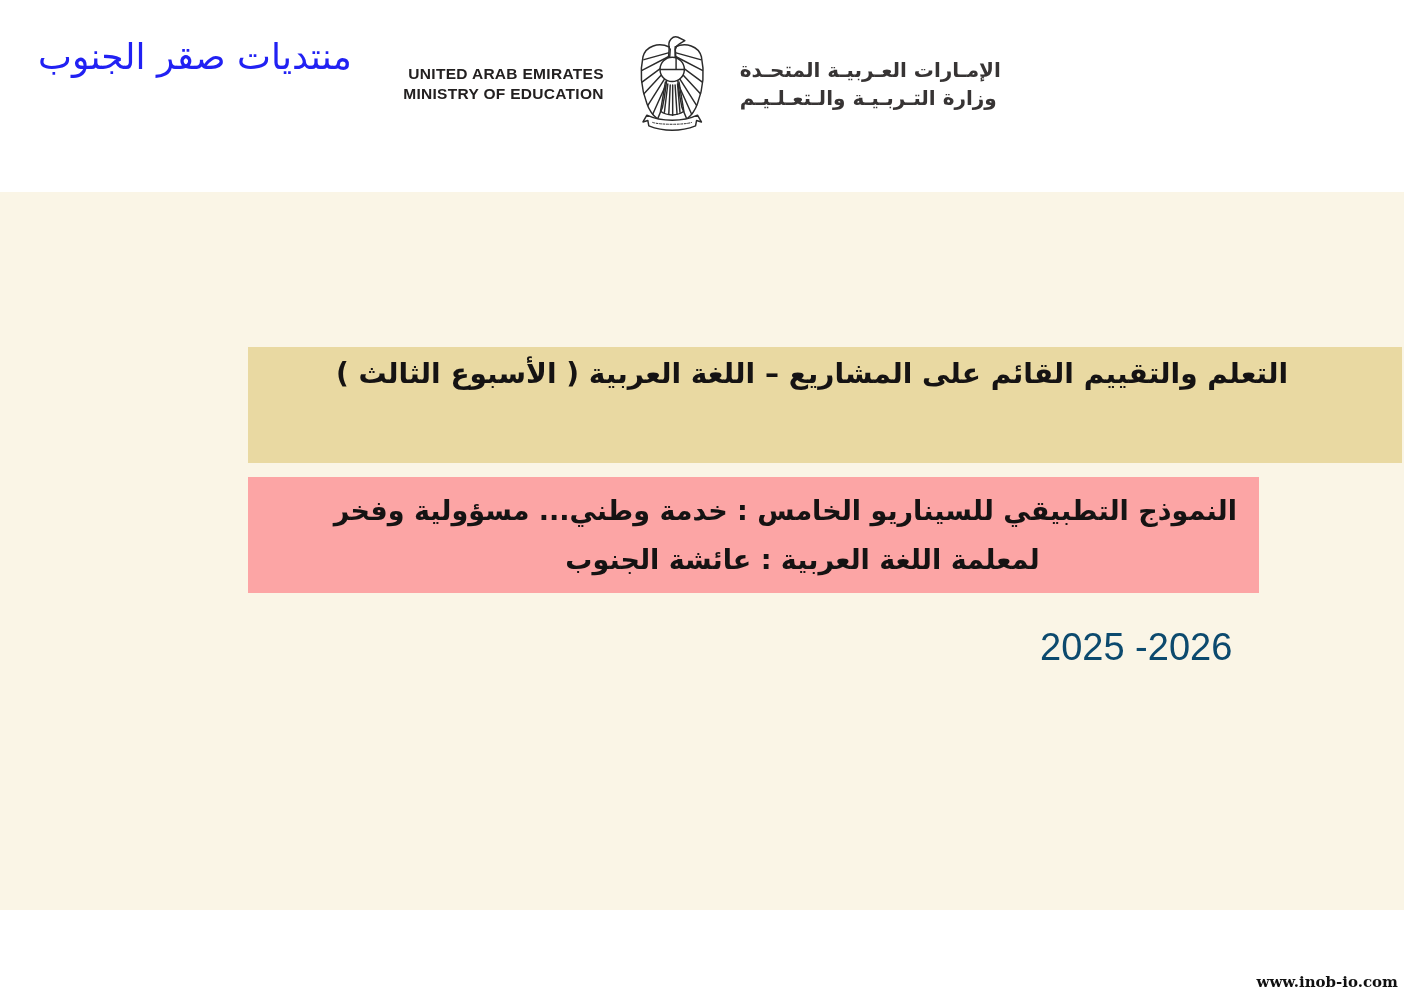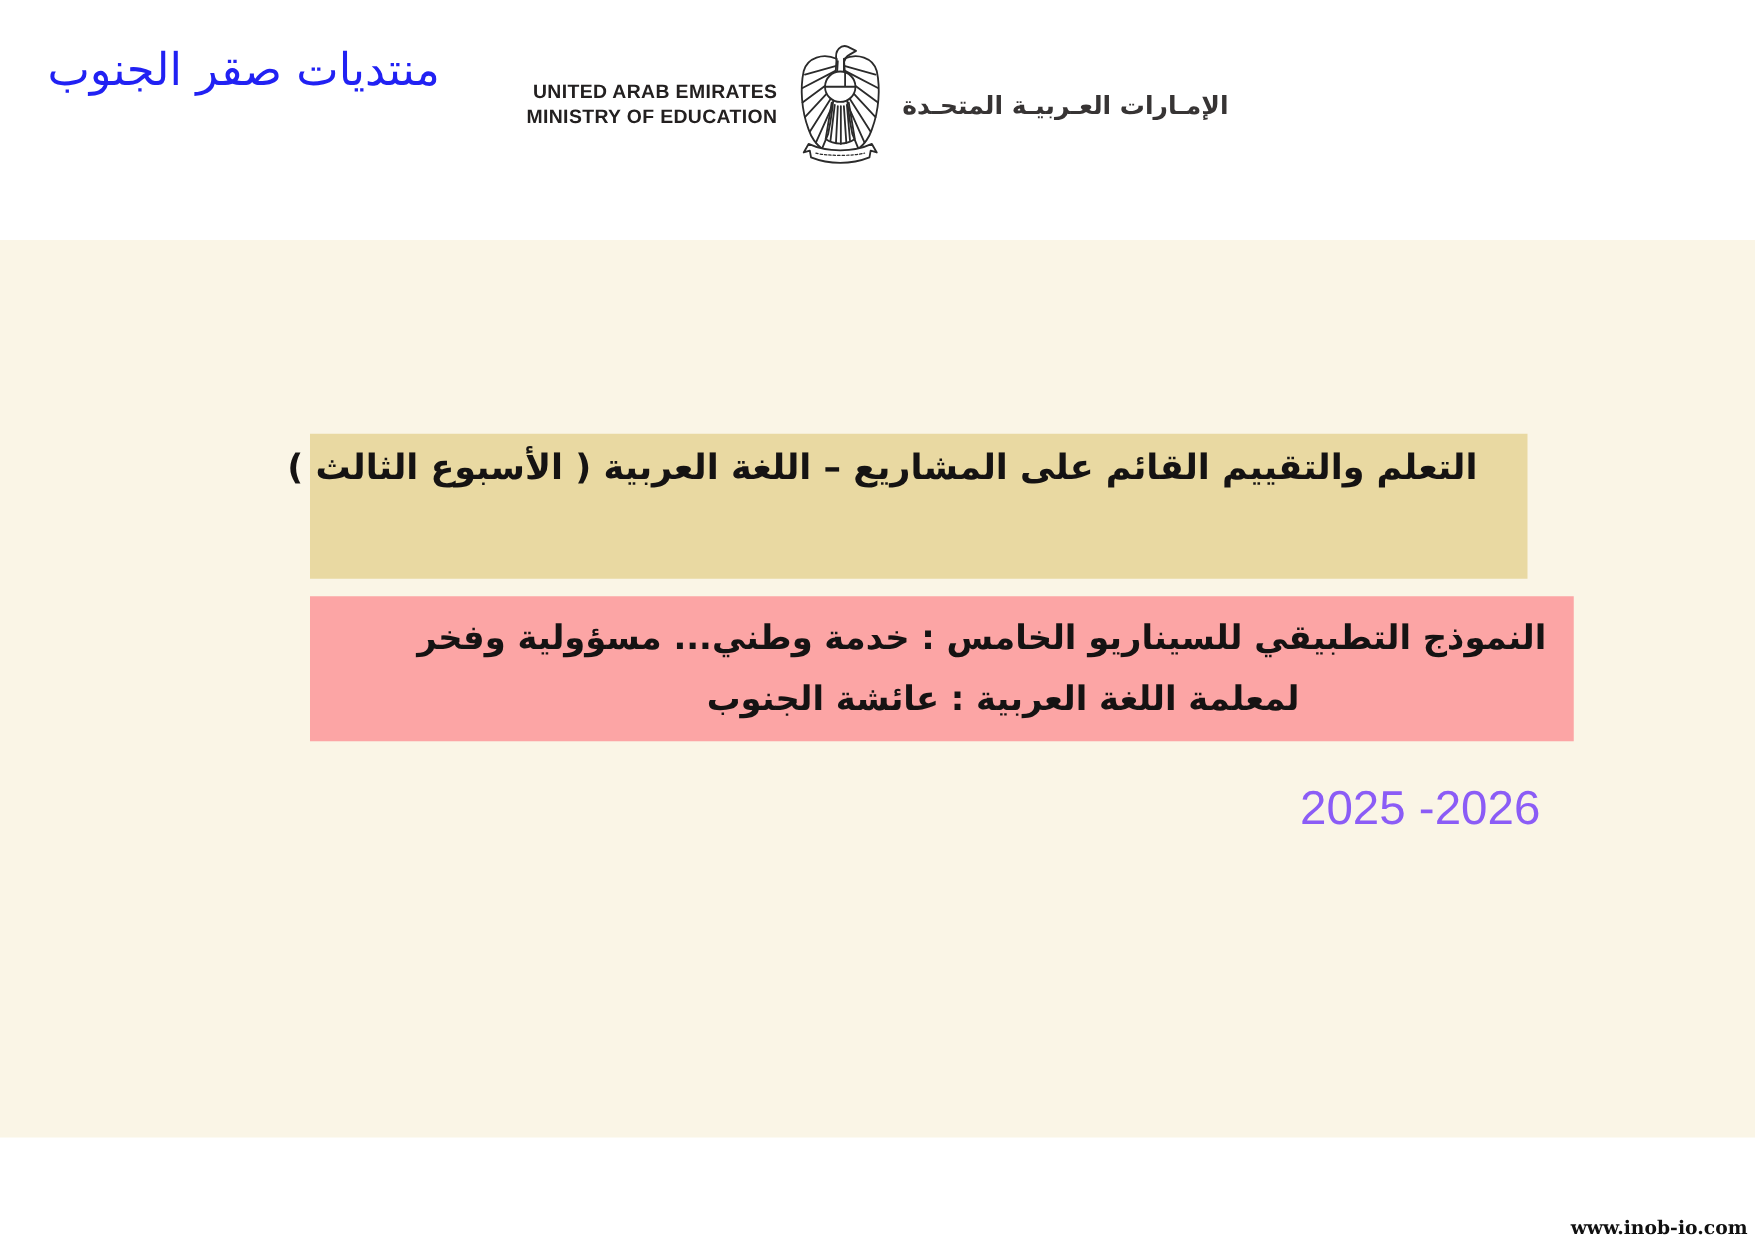--- a/index.html
+++ b/index.html
@@ -8,40 +8,40 @@
     overflow:hidden;font-family:"DejaVu Sans",sans-serif;
   }
   
   .forum-watermark{
     position:absolute;left:38px;top:36px;
     font-size:36px;color:#2121f3;direction:rtl;white-space:nowrap;
     font-family:"DejaVu Sans",sans-serif;
   }
   .ministry-block{
     position:absolute;top:33px;left:50%;transform:translateX(-50%);
-    display:flex;align-items:center;gap:13px;
+    display:flex;align-items:center;gap:31px;
   }
   .ministry-en{
     font-family:"Liberation Sans",sans-serif;font-weight:700;
     font-size:15.5px;line-height:20px;color:#232020;
     text-align:right;letter-spacing:0.3px;white-space:nowrap;
   }
   .emblem svg{display:block;width:74px;height:102px;}
   .ministry-ar{
     font-family:"DejaVu Sans",sans-serif;font-weight:700;
     font-size:20px;line-height:28px;color:#373434;
     direction:rtl;text-align:left;white-space:nowrap;
   }
   
   .body-band{
     position:absolute;left:0;top:192px;width:1404px;height:718px;
     background:#faf5e6;
   }
   .title-box{
-    position:absolute;left:248px;top:155px;width:974px;height:116px;
+    position:absolute;left:248px;top:155px;width:1154px;height:116px;
     background:#e9d9a2;box-sizing:border-box;
   }
   .title-text{
     padding:10px 40px 0 14px;direction:rtl;text-align:center;
     font-weight:700;font-size:28px;color:#151313;white-space:nowrap;
     font-family:"DejaVu Sans",sans-serif;
   }
   .subtitle-box{
     position:absolute;left:248px;top:285px;width:1011px;height:116px;
     background:#fca5a5;box-sizing:border-box;
@@ -49,21 +49,21 @@
     display:flex;flex-direction:column;justify-content:center;gap:9px;
     direction:rtl;text-align:center;
   }
   .subtitle-line{
     font-weight:700;font-size:27px;color:#151313;white-space:nowrap;
     font-family:"DejaVu Sans",sans-serif;line-height:40px;
   }
   .year{
     position:absolute;left:1040px;top:434px;width:185px;
     text-align:center;font-family:"Liberation Sans",sans-serif;
-    font-size:38px;color:#8b5cf6;white-space:nowrap;
+    font-size:38px;color:#0c4a6e;white-space:nowrap;
   }
   
   .site-watermark{
     position:absolute;right:6px;bottom:2px;
     font-family:"DejaVu Serif",serif;font-weight:700;
     font-size:15px;color:#101010;
   }
   .falcon{stroke:#2b2b2b;fill:none;stroke-width:1.5;stroke-linecap:round;stroke-linejoin:round;}
 </style>
 </head>
@@ -102,20 +102,21 @@
           <path d="M33.5,52 L30,81 M36,53 L34.5,83 M38.5,53 L38.5,84 M41,53 L43,83 M43.5,52 L46,81"></path>
 
           <path d="M12,84 L8,91 L13,89.5 L14,95 C29,101 47,101 62,95 L63,89.5 L68,91 L64,84 C49,91 27,91 12,84 Z" fill="#ffffff"></path>
           <path d="M18,91.5 C26,94 50,94 58,91.5" stroke-width="1" stroke-dasharray="2 1.6"></path>
         </g>
       </svg>
     </div>
 
     <div class="ministry-ar">
       <div>الإمـارات العـربيـة المتحـدة</div>
+      <div>وزارة التـربـيـة والـتعـلـيـم</div>
     </div>
   </div>
 
   <div class="body-band">
 
     <div class="title-box">
       <div class="title-text">التعلم والتقييم القائم على المشاريع – اللغة العربية ( الأسبوع الثالث )</div>
     </div>
 
     <div class="subtitle-box">

